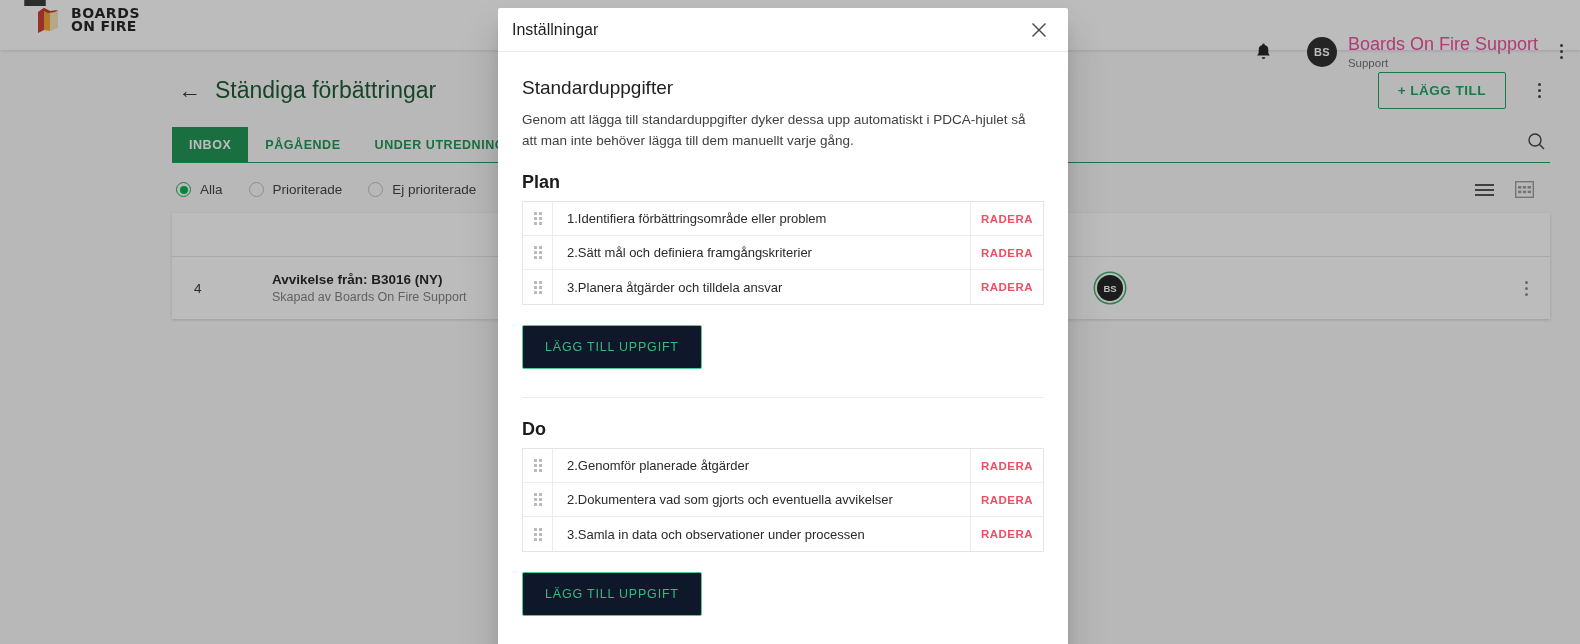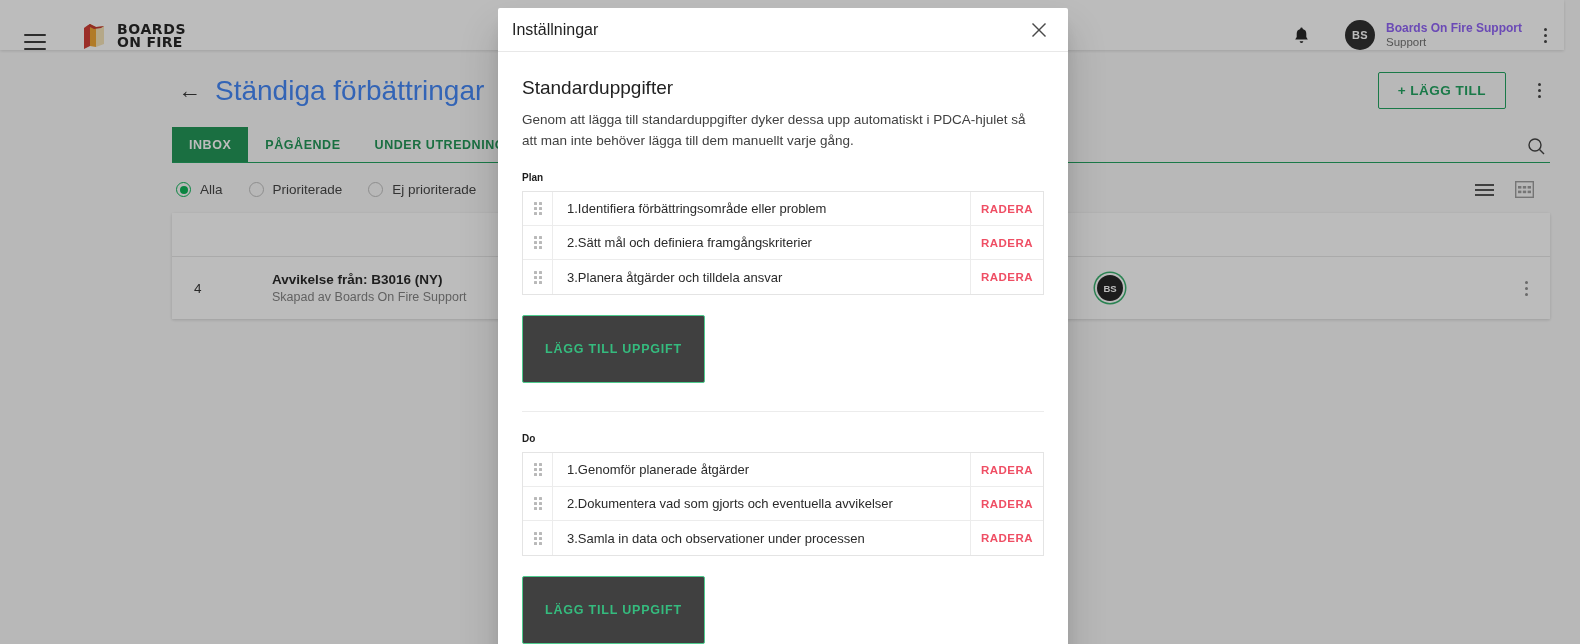--- a/index.html
+++ b/index.html
@@ -7,25 +7,26 @@
     width: 1580px; height: 644px;
     font-family: "Liberation Sans", sans-serif;
     overflow: hidden;
     background: #ffffff;
   }
 
   
   #app-root { position: absolute; inset: 0; background: #fafafa; }
 
   .topbar {
-    position: absolute; top: 0; left: 0; right: 16px; height: 50px;
+    position: absolute; top: 0; left: 0; right: 0; height: 50px;
     background: #ffffff;
-    display: flex; align-items: flex-end;
+    display: flex; align-items: flex-start;
     box-shadow: 0 1px 3px rgba(0,0,0,.14);
     z-index: 2;
+    flex-direction: column;
   }
   .hamburger { width: 22px; height: 16px; margin-left: 24px; cursor: pointer;
                display: flex; flex-direction: column; justify-content: space-between; }
   .hamburger span { display: block; height: 2px; background: #333; border-radius: 1px; }
 
   .brand { display: flex; align-items: center; margin-left: 34px; gap: 9px; }
   .brand-mark { width: 28px; height: 28px; }
   .brand-text {
     font-weight: bold; font-size: 14px; line-height: 13px; letter-spacing: .3px;
     color: #1b1b1b; font-family: "DejaVu Sans", sans-serif;
@@ -34,40 +35,40 @@
 
   .topbar-right { margin-left: auto; display: flex; align-items: center; padding-right: 10px; }
   .bell { width: 30px; height: 30px; display: flex; align-items: center; justify-content: center;
           margin-right: 28px; cursor: pointer; }
   .avatar {
     width: 30px; height: 30px; border-radius: 50%; background: #262626; color: #fff;
     display: flex; align-items: center; justify-content: center;
     font-size: 11px; font-weight: bold; letter-spacing: .3px;
   }
   .user-block { margin-left: 11px; line-height: 1.22; }
-  .user-name { font-size: 12px; color: #8b5cf6; font-weight: bold; }
+  .user-name { font-size: 18px; color: #ec4899; }
   .user-role { font-size: 11.5px; color: #6b6b6b; }
   .kebab-vert { width: 18px; height: 24px; margin-left: 14px; display:flex;
                 flex-direction: column; align-items:center; justify-content:center; gap:3px; cursor:pointer;}
   .kebab-vert i { width: 3px; height: 3px; border-radius: 50%; background: #3d3d3d; display:block; }
 
   .page { position: absolute; top: 50px; left: 0; right: 0; bottom: 0; background: #fafafa; }
 
   .page-head { display: flex; align-items: center; padding: 22px 32px 0 178px; }
   .back-arrow { font-size: 23px; color: #2f2f2f; margin-right: 14px; cursor: pointer; line-height: 1; }
-  .page-title { font-size: 28px; color: #3b82f6; font-weight: 400; }
+  .page-title { font-size: 23px; color: #14532d; font-weight: 400; }
   .head-actions { margin-left: auto; display: flex; align-items: center; gap: 10px; }
   .btn-outline-green {
     border: 1px solid #18a05a; color: #18a05a; background: transparent;
     font-size: 13.5px; font-weight: bold; letter-spacing: .5px;
     padding: 10px 19px; border-radius: 2px; cursor: pointer;
     font-family: "Liberation Sans", sans-serif;
   }
 
-  .tabs-row { display: flex; align-items: flex-end; margin: 18px 30px 0 172px;
+  .tabs-row { display: flex; align-items: center; margin: 18px 30px 0 172px;
               border-bottom: 1px solid #18a05a; position: relative; }
   .tab {
     font-size: 12.5px; font-weight: bold; letter-spacing: .55px; color: #17914f;
     padding: 11px 17px 10px; cursor: pointer; white-space: nowrap;
   }
   .tab.active { background: #17914f; color: #fff; }
   .tabs-search { margin-left: auto; padding: 0 4px 6px 0; cursor: pointer; }
 
   .filters { display: flex; align-items: center; gap: 26px; margin: 18px 16px 0 176px; }
   .radio { display: flex; align-items: center; gap: 9px; cursor: pointer; }
@@ -121,39 +122,39 @@
 
   .m-tabs { display: flex; align-items: flex-end; border-bottom: 1px solid #2ec37b;
             margin-top: 28px; }
   .m-tab { font-size: 12px; font-weight: bold; letter-spacing: .6px; color: #2ec37b;
            padding: 11px 14px 10px; cursor: pointer; white-space: nowrap; }
   .m-tab.active { background: #2ec37b; color: #fff; }
 
   .sec-title { font-size: 19px; color: #212121; font-weight: 400; margin: 25px 0 0; }
   .sec-desc  { font-size: 13.5px; color: #414141; line-height: 1.52; margin-top: 11px; max-width: 512px; }
 
-  .grp-label { font-size: 10px; font-weight: bold; color: #1c1c1c; margin: 21px 0 8px; }
+  .grp-label { font-size: 18px; font-weight: bold; color: #1c1c1c; margin: 21px 0 8px; }
 
   .task-table { border: 1px solid #e4e4e4; }
   .task-row { display: flex; align-items: center; height: 34px; border-bottom: 1px solid #ececec; }
   .task-row:last-child { border-bottom: none; }
   .th-handle { width: 30px; display: flex; align-items: center; justify-content: center;
                border-right: 1px solid #ececec; height: 100%; cursor: grab; }
   .dots-grid { display: grid; grid-template-columns: repeat(2, 3px); grid-template-rows: repeat(3, 3px);
                gap: 2px; }
   .dots-grid i { width: 3px; height: 3px; background: #b9b9b9; display: block; border-radius: .5px; }
   .task-text { flex: 1; font-size: 13px; color: #2a2a2a; padding-left: 14px;
                border-right: 1px solid #ececec; height: 100%; display: flex; align-items: center; }
   .task-del { width: 72px; text-align: center; font-size: 11.5px; font-weight: bold;
               letter-spacing: .5px; color: #ef4e64; cursor: pointer; }
 
   .btn-add-task {
-    margin-top: 20px; border: 1px solid #4ecb8e; background: #404040; color: #35bb7e;
-    font-size: 12.5px; font-weight: bold; letter-spacing: .8px;
-    padding: 26px 22px; border-radius: 2px; cursor: pointer;
+    margin-top: 20px; border: 1px solid #4ecb8e; background: #0f172a; color: #35bb7e;
+    font-size: 12.5px; font-weight: normal; letter-spacing: .8px;
+    padding: 14px 22px; border-radius: 2px; cursor: pointer;
     font-family: "Liberation Sans", sans-serif;
   }
   .divider { height: 1px; background: #ececec; margin: 28px 0 0; }
 
   svg { display: block; }
 </style>
 </head>
 <body>
 
 <div id="app-root">
@@ -368,21 +369,21 @@
         <div class="th-handle">
           <span class="dots-grid">
               <i></i>
               <i></i>
               <i></i>
               <i></i>
               <i></i>
               <i></i>
             </span>
         </div>
-        <div class="task-text">1.Genomför planerade åtgärder</div>
+        <div class="task-text">2.Genomför planerade åtgärder</div>
         <div class="task-del">RADERA</div>
       </div>
       <div class="task-row">
         <div class="th-handle">
           <span class="dots-grid">
               <i></i>
               <i></i>
               <i></i>
               <i></i>
               <i></i>

